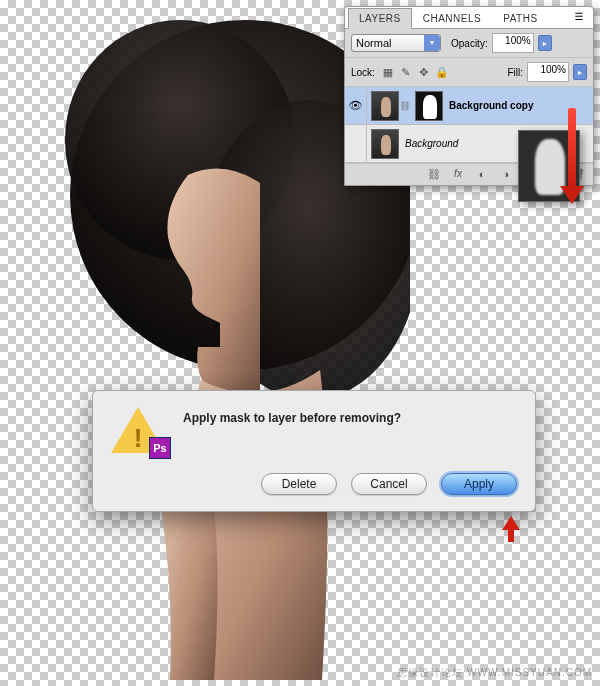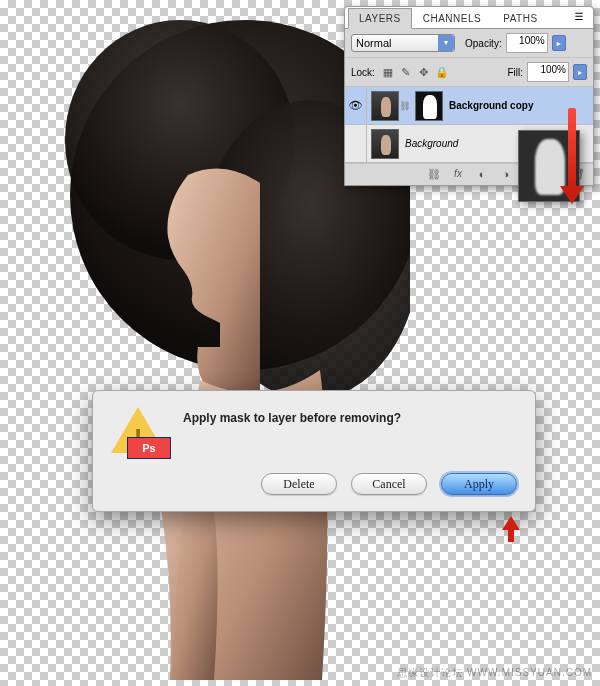--- a/index.html
+++ b/index.html
@@ -82,21 +82,21 @@
     }
     .panel-row {
       display: flex;
       align-items: center;
       padding: 4px 6px;
       gap: 4px;
       border-bottom: 1px solid #c3c3c3;
       font-size: 10px;
     }
     .blend-select {
-      width: 104px;
+      width: 90px;
       height: 18px;
       border: 1px solid #8a8a8a;
       border-radius: 3px;
       background: linear-gradient(#fdfdfd,#e6e6e6);
       line-height: 16px;
       padding: 0 4px;
       position: relative;
       font-size: 11px;
     }
     .blend-arrow {
@@ -311,42 +311,41 @@
       top: 16px; left: 0;
       width: 54px;
       text-align: center;
       font-weight: bold;
       font-size: 26px;
       color: #9b6e00;
     }
     .ps-badge {
       position: absolute;
       bottom: -2px; right: -4px;
-      width: 44px; height: 22px;
-      background: #ef4444;
+      width: 22px; height: 22px;
+      background: #a21caf;
       color: #fff;
       font-size: 11px;
       font-weight: bold;
       display: flex;
       align-items: center;
       justify-content: center;
       border: 1px solid #0d2f66;
     }
     .dialog-msg {
       font-size: 12px;
       font-weight: 600;
       color: #222;
       padding-top: 4px;
     }
     .dialog-buttons {
       display: flex;
       justify-content: flex-end;
       gap: 14px;
       padding: 10px 18px 16px 92px;
-      font-family: Liberation Serif, serif;
     }
     .mac-button {
       min-width: 76px;
       height: 22px;
       border: 1px solid #9a9a9a;
       border-radius: 11px;
       background: linear-gradient(#ffffff,#e3e3e3);
       font-size: 12px;
       color: #222;
       display: flex;

